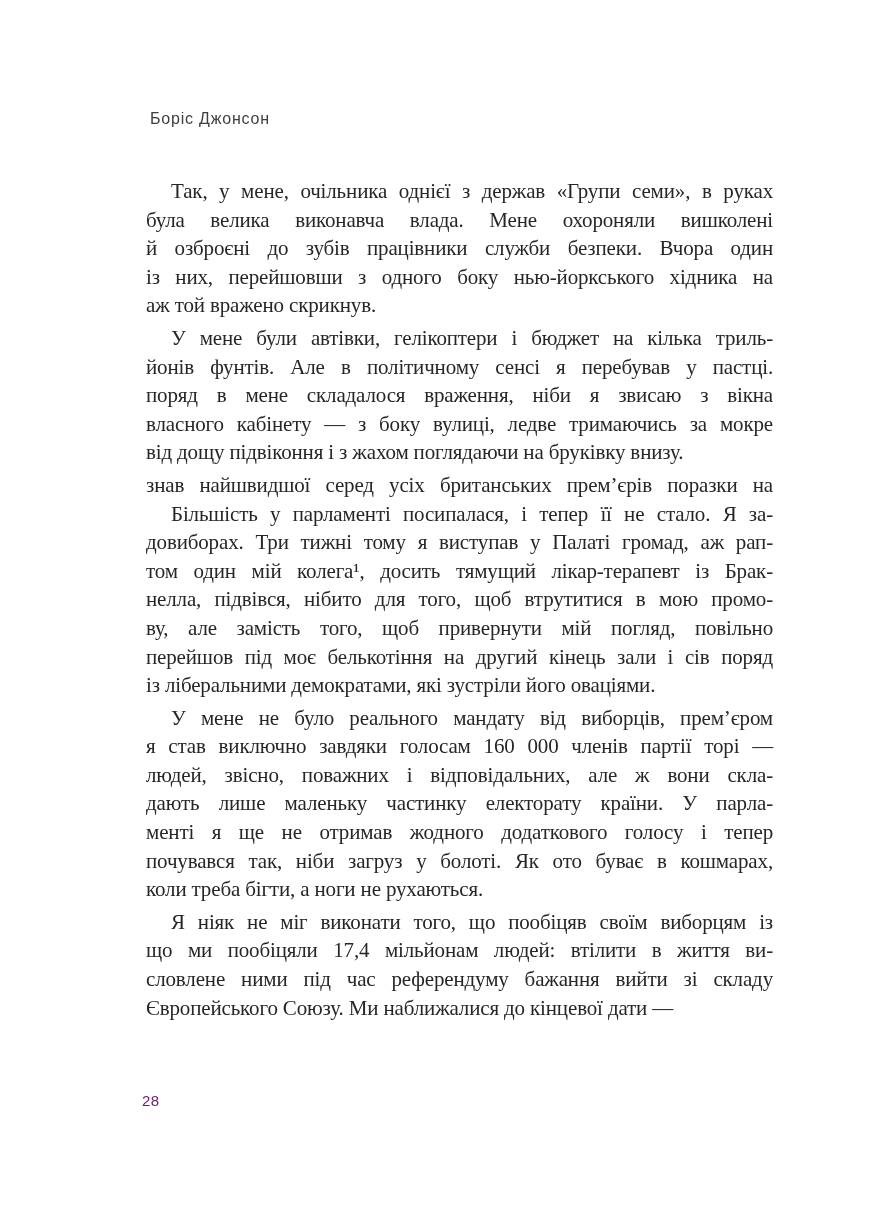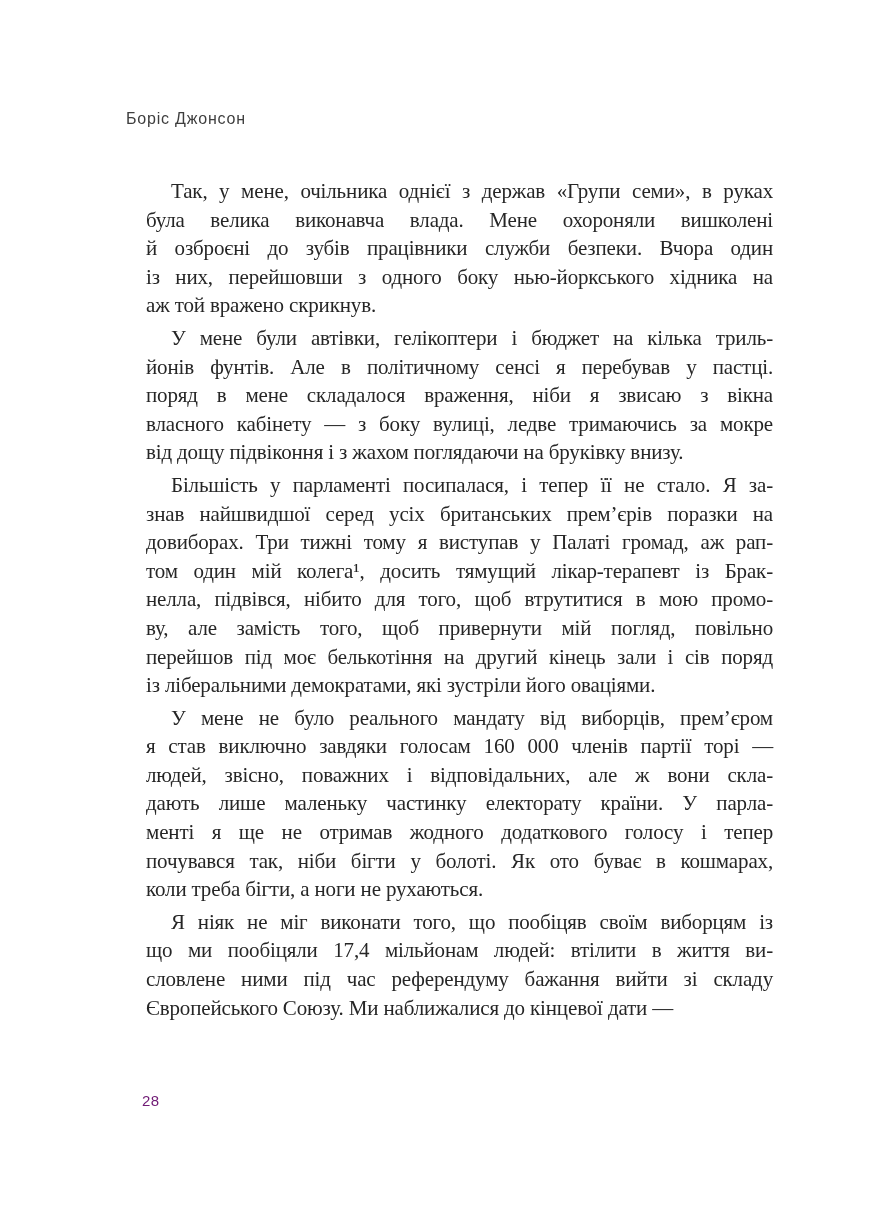--- a/index.html
+++ b/index.html
@@ -11,21 +11,21 @@
     position: relative;
     width: 875px;
     height: 1223px;
     background: #ffffff;
     overflow: hidden;
     font-family: "Liberation Serif", "DejaVu Serif", serif;
     color: #262626;
   }
   .running-header {
     position: absolute;
-    left: 126px;
+    left: 150px;
     top: 110px;
     font-family: "Liberation Sans", "DejaVu Sans", sans-serif;
     font-size: 16px;
     letter-spacing: 0.8px;
     color: #3e3e3e;
   }
   .text-block {
     position: absolute;
     left: 142px;
     top: 173px;
@@ -77,37 +77,37 @@
 
     <div class="para">
       <div class="line first">У мене були автівки, гелікоптери і бюджет на кілька триль-</div>
       <div class="line">йонів фунтів. Але в політичному сенсі я перебував у пастці.</div>
       <div class="line">поряд в мене складалося враження, ніби я звисаю з вікна</div>
       <div class="line">власного кабінету — з боку вулиці, ледве тримаючись за мокре</div>
       <div class="line last">від дощу підвіконня і з жахом поглядаючи на бруківку внизу.</div>
     </div>
 
     <div class="para">
+      <div class="line">знав найшвидшої серед усіх британських прем’єрів поразки на</div>
       <div class="line first">Більшість у парламенті посипалася, і тепер її не стало. Я за-</div>
-      <div class="line">знав найшвидшої серед усіх британських прем’єрів поразки на</div>
       <div class="line">довиборах. Три тижні тому я виступав у Палаті громад, аж рап-</div>
       <div class="line">том один мій колега¹, досить тямущий лікар-терапевт із Брак-</div>
       <div class="line">нелла, підвівся, нібито для того, щоб втрутитися в мою промо-</div>
       <div class="line">ву, але замість того, щоб привернути мій погляд, повільно</div>
       <div class="line">перейшов під моє белькотіння на другий кінець зали і сів поряд</div>
       <div class="line last">із ліберальними демократами, які зустріли його оваціями.</div>
     </div>
 
     <div class="para">
       <div class="line first">У мене не було реального мандату від виборців, прем’єром</div>
       <div class="line">я став виключно завдяки голосам 160 000 членів партії торі —</div>
       <div class="line">людей, звісно, поважних і відповідальних, але ж вони скла-</div>
       <div class="line">дають лише маленьку частинку електорату країни. У парла-</div>
       <div class="line">менті я ще не отримав жодного додаткового голосу і тепер</div>
-      <div class="line">почувався так, ніби бігти у болоті. Як ото буває в кошмарах,</div>
+      <div class="line">почувався так, ніби загруз у болоті. Як ото буває в кошмарах,</div>
       <div class="line last">коли треба бігти, а ноги не рухаються.</div>
     </div>
 
     <div class="para">
       <div class="line first">Я ніяк не міг виконати того, що пообіцяв своїм виборцям із</div>
       <div class="line">що ми пообіцяли 17,4 мільйонам людей: втілити в життя ви-</div>
       <div class="line">словлене ними під час референдуму бажання вийти зі складу</div>
       <div class="line last">Європейського Союзу. Ми наближалися до кінцевої дати —</div>
     </div>
 

